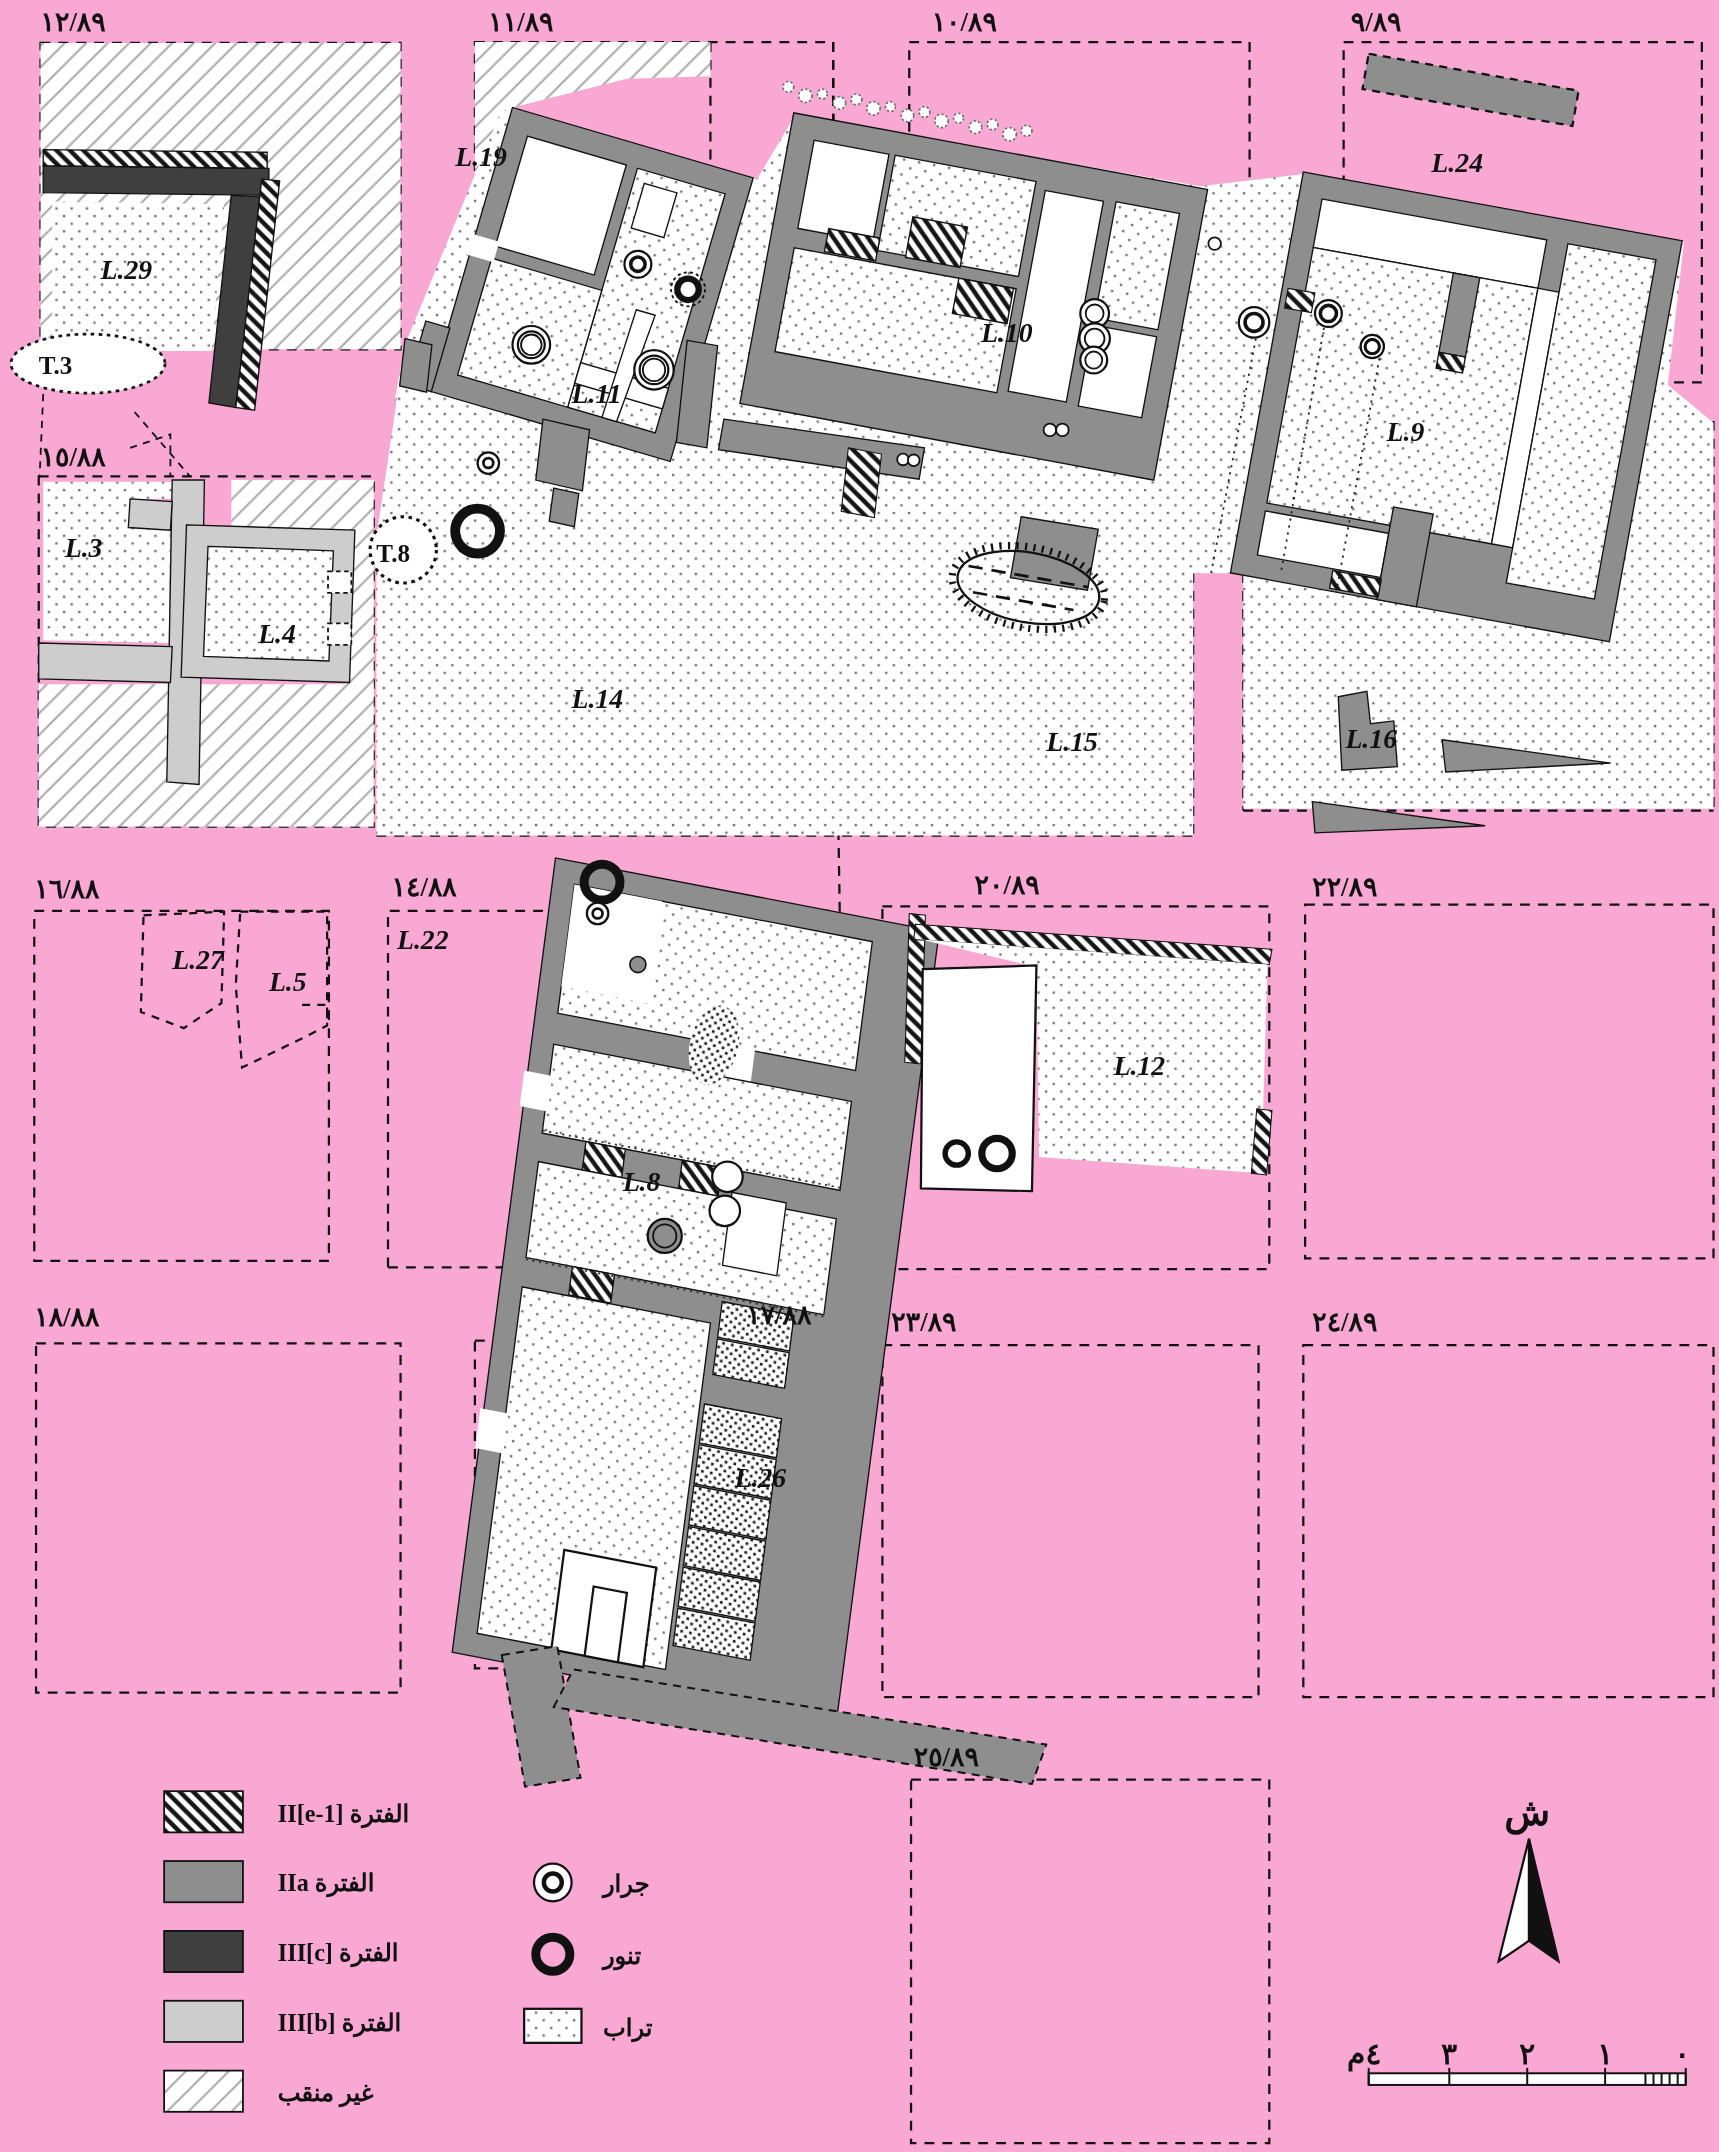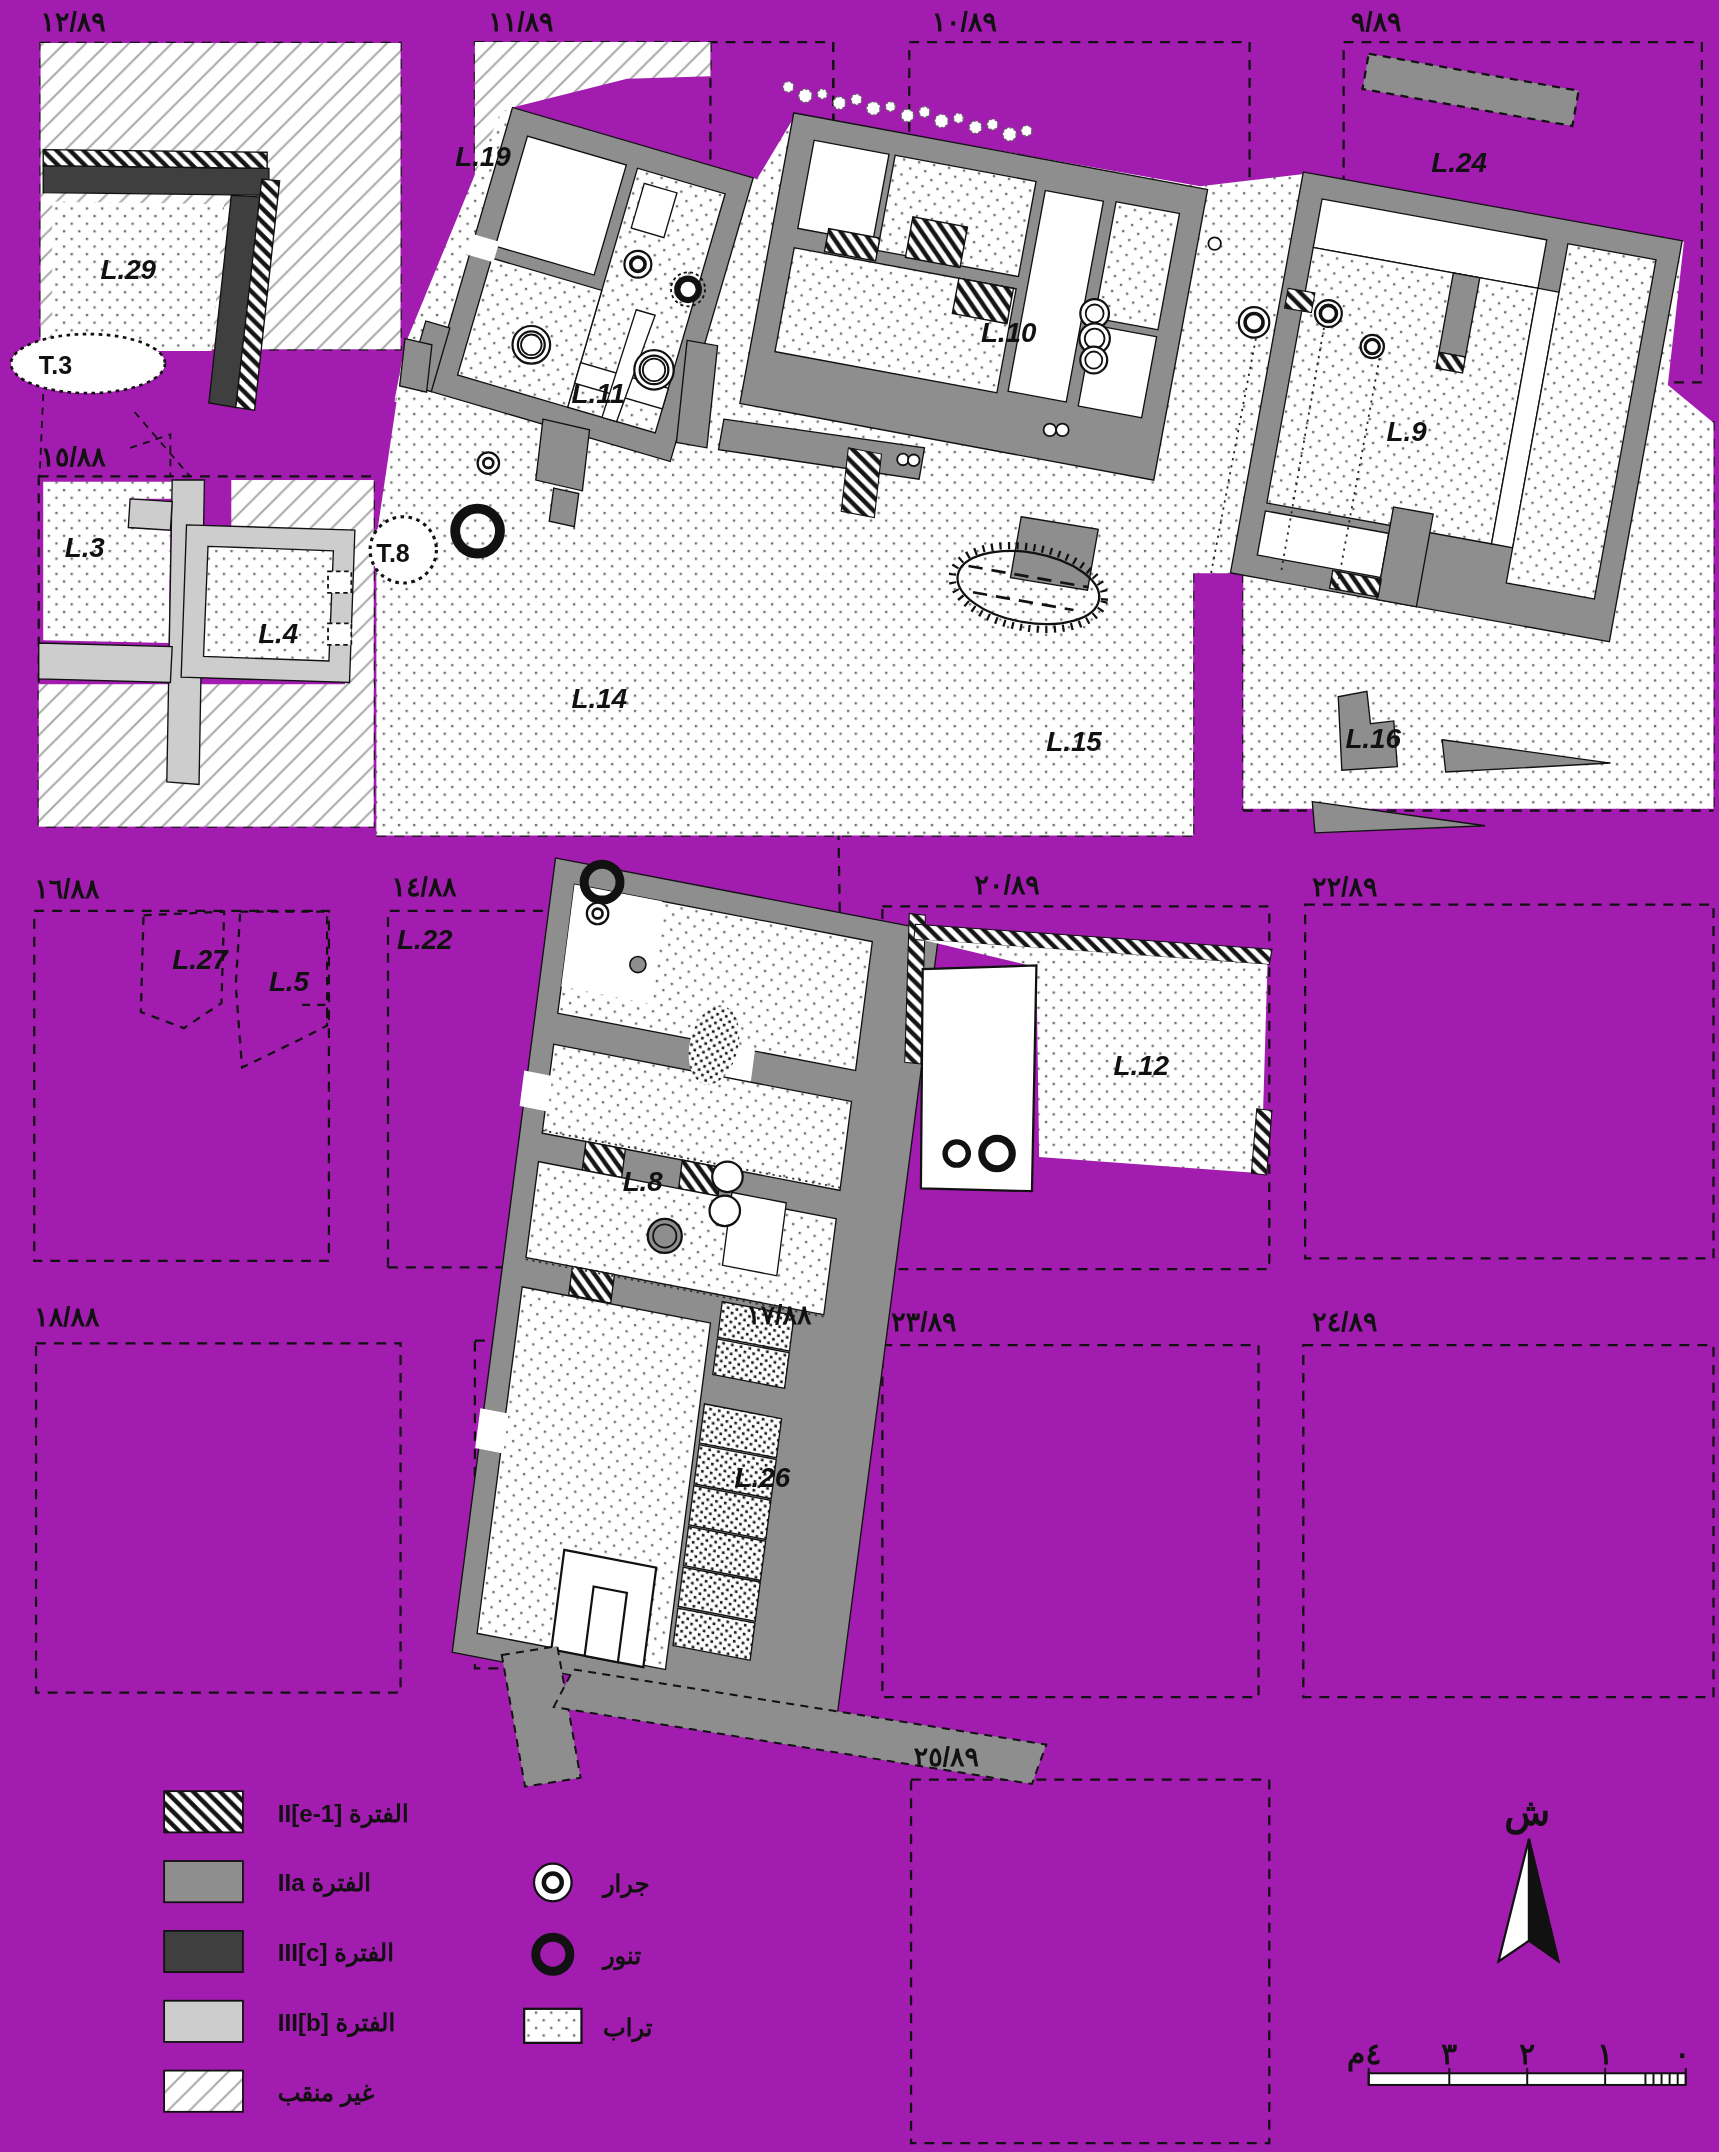--- a/index.html
+++ b/index.html
@@ -1,17 +1,17 @@
 <!DOCTYPE html>
 <html style="font-size:14.3px"><head>
 <meta charset="utf-8">
 <style>
   html,body{margin:0;padding:0;background:#fff}
-  .stage{position:relative;width:1720px;height:2153px;background:#a21caf;overflow:hidden;
-         font-family:Liberation Sans, sans-serif}
+  .stage{position:relative;width:1720px;height:2153px;background:#f9a8d4;overflow:hidden;
+         font-family:Liberation Serif, serif}
   svg{display:block}
   text{fill:#111}
   .grid-lab{font-size:30px;font-weight:bold}
   .locus{font-size:31px;font-weight:bold;font-style:italic}
   .trench{font-size:28px;font-weight:bold}
   .leg{font-size:27px;font-weight:bold;direction:rtl}
   .scalenum{font-size:33px;font-weight:bold}
   .north{font-size:42px;font-weight:bold}
 </style>
 </head>

